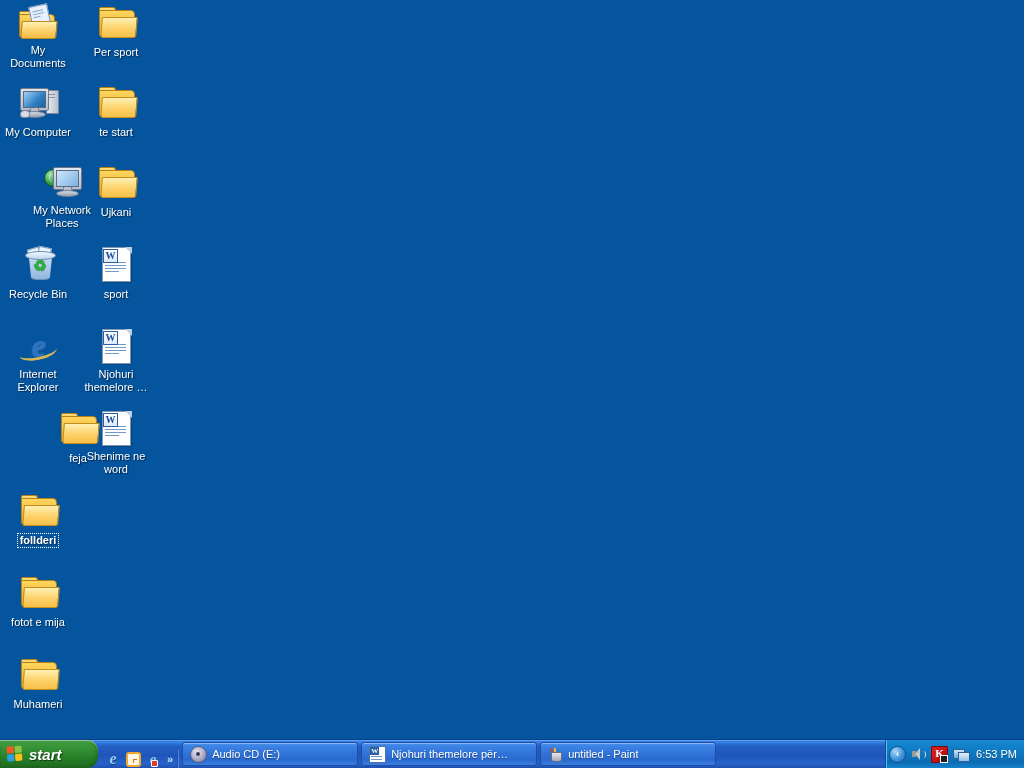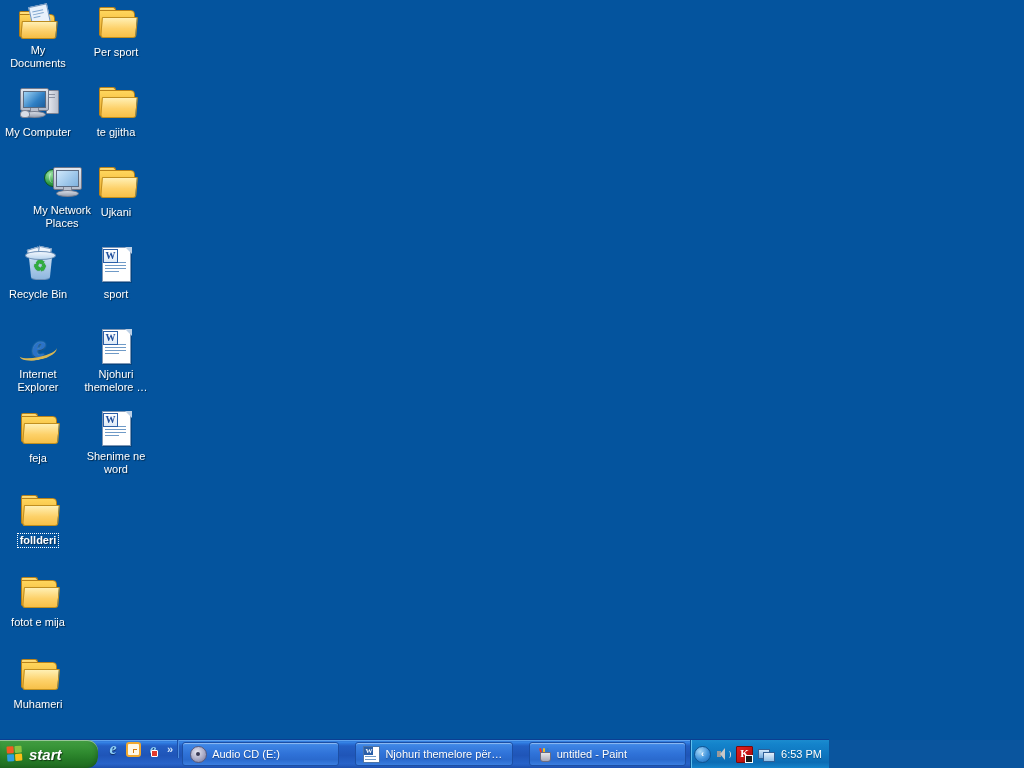--- a/index.html
+++ b/index.html
@@ -219,30 +219,30 @@
   .ic-doc .wbox {
     position:absolute; left:1px; top:2px; width:13px; height:12px;
     background:linear-gradient(#ffffff,#dce9f7);
     border:1px solid #2a5fa8;
     color:#1f4e9c; font-size:10px; font-weight:bold; line-height:11px;
     text-align:center; font-family:"Liberation Serif", serif;
   }
 
   
   #taskbar {
-    position:absolute; left:0; bottom:0; width:829px; height:28px;
+    position:absolute; left:0; bottom:0; width:1024px; height:28px;
     background: linear-gradient(180deg,
         #2b71d6 0px, #2b71d6 1px,
         #3b8ae8 2px, #2f7ae0 3px,
         #245fc4 6px,
         #1f55b8 55%,
         #2763c9 85%,
         #1d4fae 100%);
     border-top:1px solid #0b3e92;
-    display:flex; align-items:flex-start;
+    display:flex; align-items:flex-end;
     box-shadow: inset 0 1px 0 #5fa3f0;
   }
 
   #start-button {
     width:98px; height:28px;
     background: linear-gradient(180deg,#49a849 0%, #3d9a3d 12%, #2f8a2f 45%, #257a26 70%, #1f6b20 100%);
     border-radius: 0 11px 11px 0;
     display:flex; align-items:center;
     box-shadow: inset 0 1px 0 rgba(255,255,255,.45), inset -2px 0 4px rgba(0,0,0,.18);
     cursor:pointer;
@@ -300,21 +300,21 @@
     content:""; position:absolute; right:-2px; bottom:1px; width:5px; height:5px;
     background:#e23b2e; border:1px solid #fff; border-radius:1px;
   }
   .ql-chev {
     color:#cfe4fb; font-size:11px; font-weight:bold; line-height:18px;
     padding:0 3px; cursor:pointer; letter-spacing:-1px;
   }
 
   #task-buttons {
     flex:1 1 auto; display:flex; align-items:center;
-    gap:16px; padding:2px 4px; min-width:0; overflow:hidden;
+    gap:3px; padding:2px 4px; min-width:0; overflow:hidden;
   }
   .task-btn {
     height:22px; flex:0 1 160px; min-width:0;
     display:flex; align-items:center; gap:5px;
     padding:0 7px;
     background: linear-gradient(180deg,#4d95ee 0%, #3d84e4 12%, #2f72d8 50%, #2a6ace 75%, #3a7ee0 100%);
     border:1px solid #1c4fa5;
     border-radius:3px;
     box-shadow: inset 0 1px 0 rgba(255,255,255,.35);
     color:#ffffff; font-size:11px;
@@ -457,21 +457,21 @@
           <span class="base"></span>
           <span class="mouse"></span>
         </span>
       </div><span class="icon-label">My Computer</span></div>
     <div class="icon" style="left: 78px; top: 84px;"><div class="icon-glyph">
         <span class="ic-folder">
           <span class="tab"></span>
           <span class="back"></span>
           <span class="front"></span>
         </span>
-      </div><span class="icon-label">te gjitha</span></div>
+      </div><span class="icon-label">te start</span></div>
     <div class="icon" style="left: 0px; top: 164px; margin-left: 24px;"><div class="icon-glyph">
         <span class="ic-net">
           <span class="globe"></span>
           <span class="mon">
             <span class="scr"></span>
           </span>
           <span class="neck"></span>
           <span class="base"></span>
         </span>
       </div><span class="icon-label">My Network Places</span></div>
@@ -513,21 +513,21 @@
           <span class="fold"></span>
           <span class="lines">
             <i></i>
             <i></i>
             <i></i>
             <i class="s"></i>
           </span>
           <span class="wbox">W</span>
         </span>
       </div><span class="icon-label">Njohuri themelore …</span></div>
-    <div class="icon" style="left: 0px; top: 410px;"><div class="icon-glyph">
+    <div class="icon" style="left: 0px; top: 410px; padding-left: 40px;"><div class="icon-glyph">
         <span class="ic-folder">
           <span class="tab"></span>
           <span class="back"></span>
           <span class="front"></span>
         </span>
       </div><span class="icon-label">feja</span></div>
     <div class="icon" style="left: 78px; top: 410px;"><div class="icon-glyph">
         <span class="ic-doc">
           <span class="page"></span>
           <span class="fold"></span>

